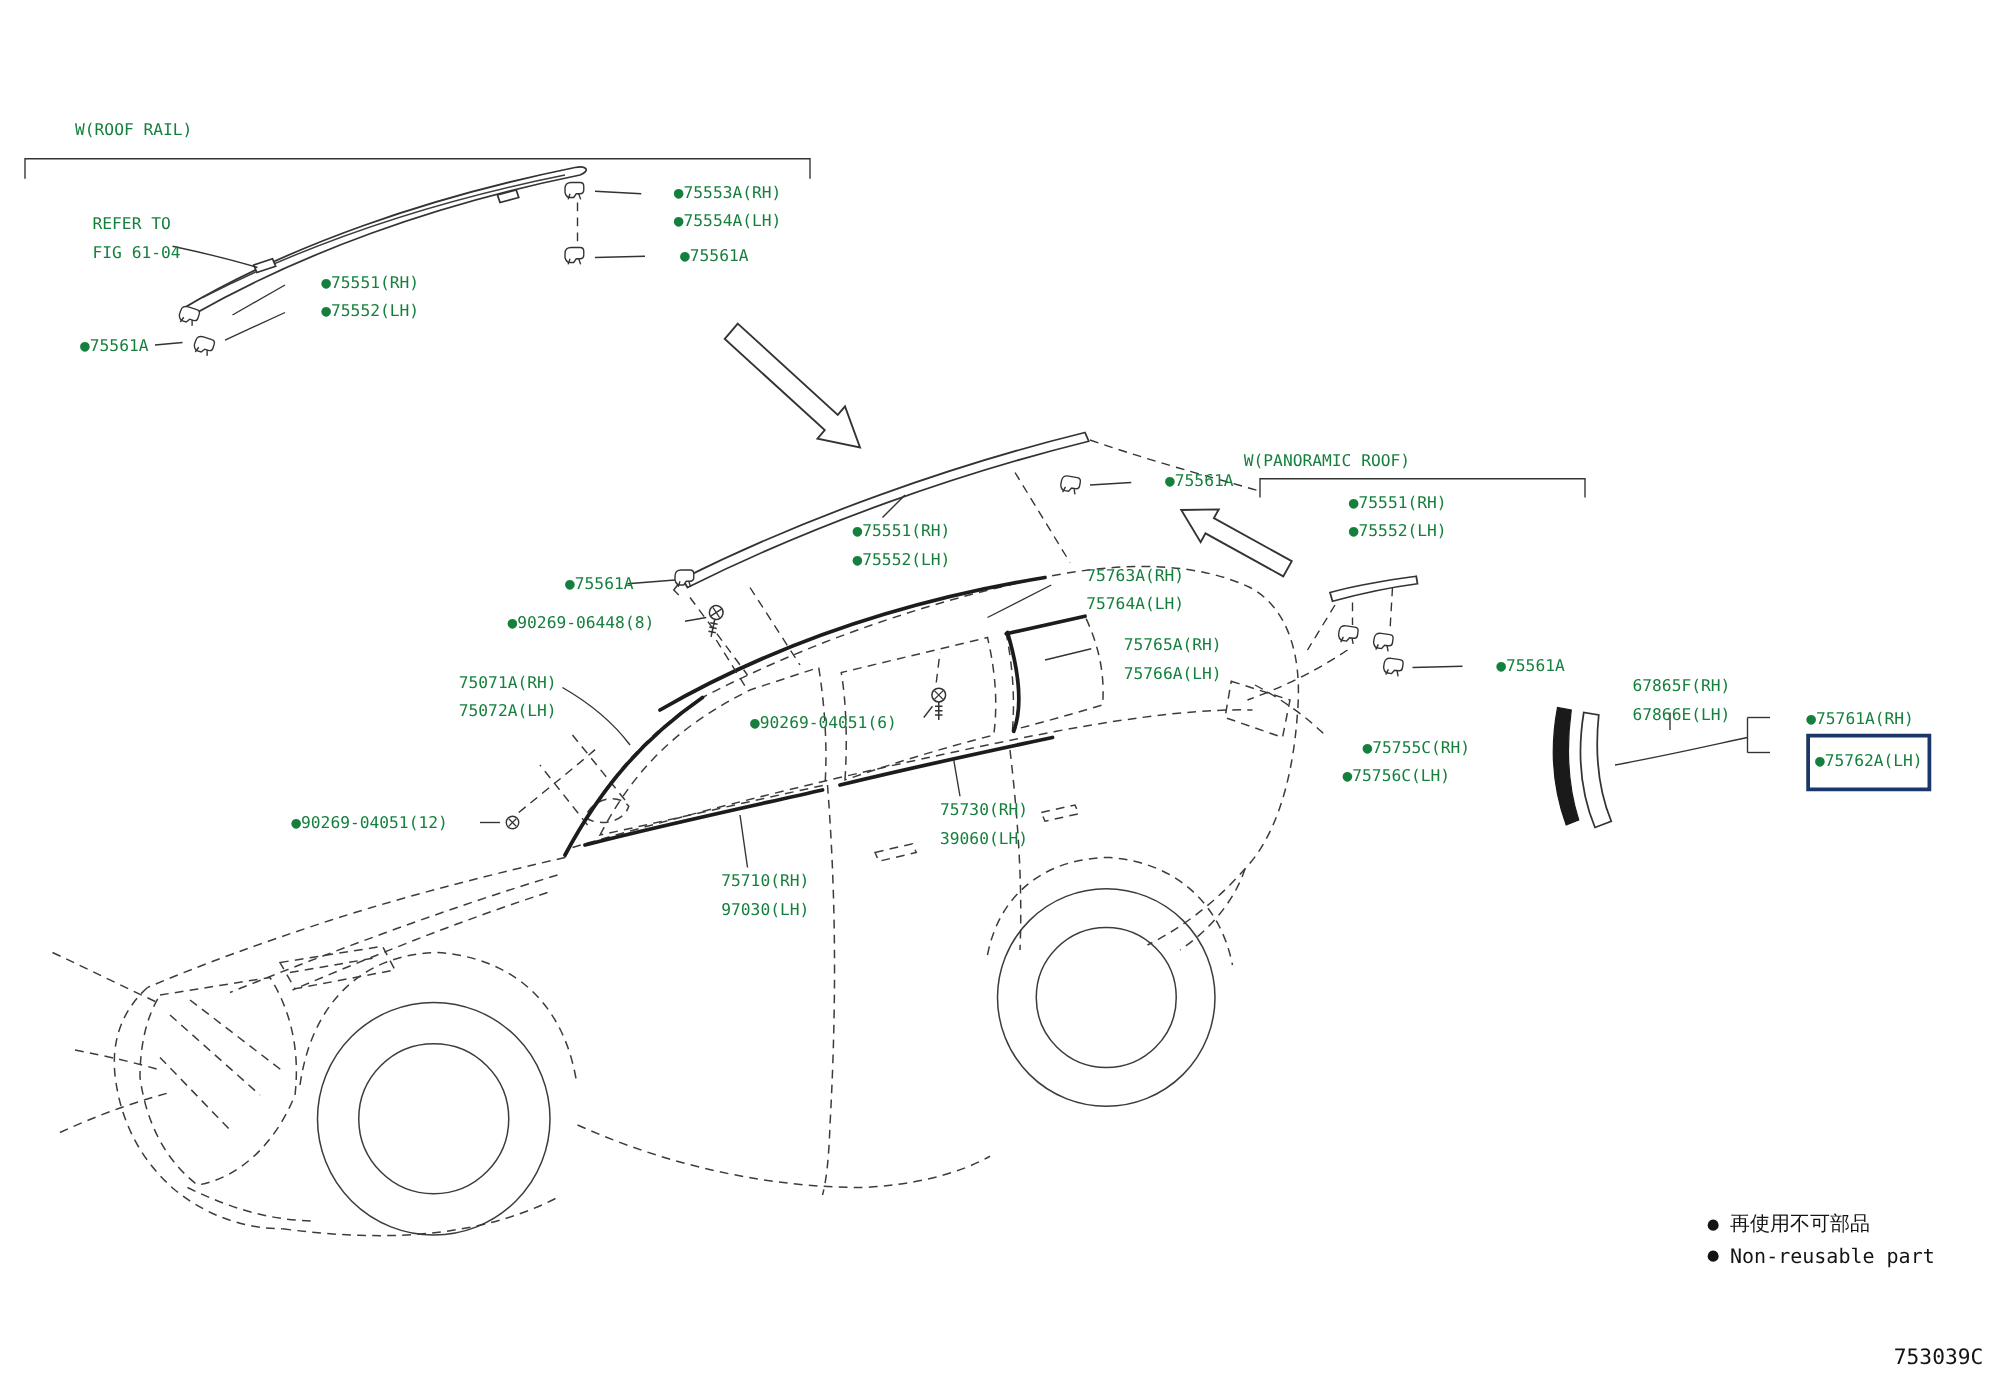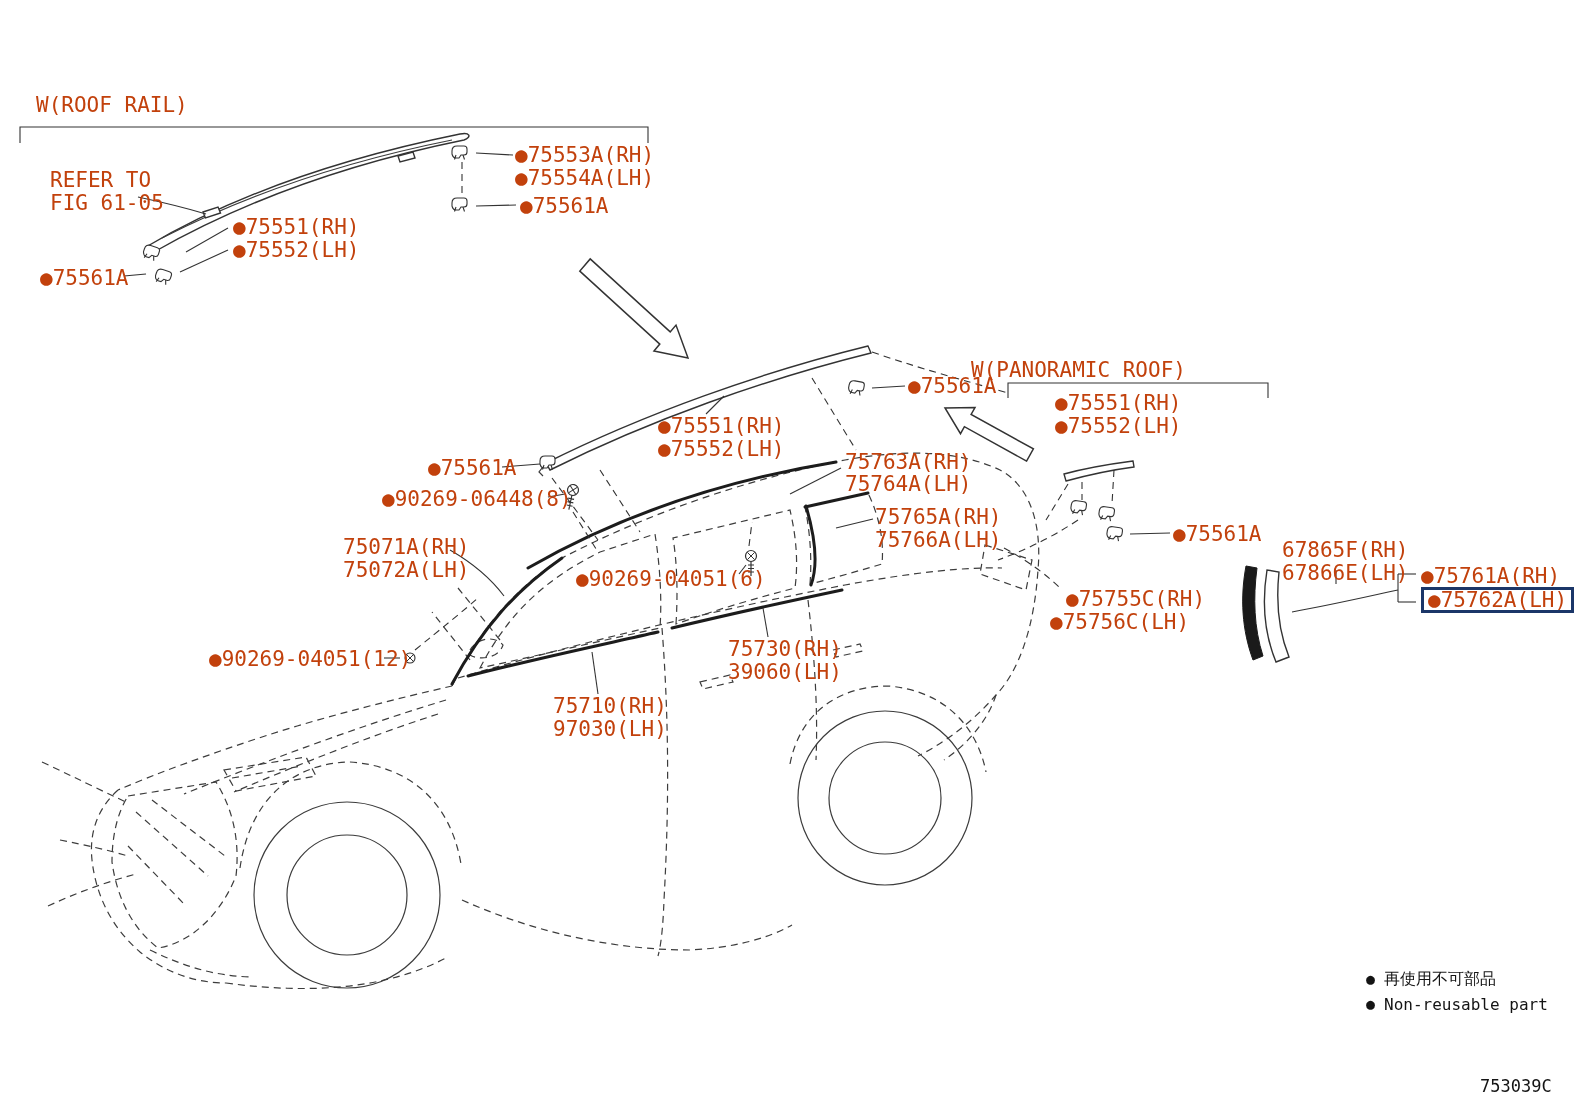--- a/index.html
+++ b/index.html
@@ -4,27 +4,27 @@
 <style>
   * { margin:0; padding:0; box-sizing:border-box; }
   html,body { background:#ffffff; }
   .stage {
     position:relative; width:1592px; height:1099px; background:#fff;
     font-family:"DejaVu Sans Mono","Liberation Mono",monospace;
     overflow:hidden; color:#141414;
   }
   svg.diagram { position:absolute; left:0; top:0; width:1592px; height:1099px; }
   .lbl {
-    position:absolute; font-size:21px; line-height:20px; white-space:nowrap;
-    color:#c2410c; letter-spacing:0px;
+    position:absolute; font-size:13px; line-height:20px; white-space:nowrap;
+    color:#15803d; letter-spacing:0px;margin-left:24px;
   }
-  .boxed { border:3px solid #1b3668; padding:0px 4px; background:#fff; }
+  .boxed { border:3px solid #1b3668; padding:10px 4px; background:#fff; }
   .legend-row { position:absolute; display:flex; align-items:center; gap:9px; font-size:16px; }
   .legend-bullet { font-size:15px; line-height:15px; }
-  .figcode { position:absolute; font-size:17px; }
+  .figcode { position:absolute; font-size:17px;margin-left:35px; }
   
   .ln   { fill:none; stroke:#3c3c3c; stroke-width:1.2; }
   .ldr  { fill:none; stroke:#333; stroke-width:1.1; }
   .dsh  { stroke-dasharray:7 5; }
   .part { fill:#fff; stroke:#333; stroke-width:1.4; }
   .pthick { fill:none; stroke:#1c1c1c; stroke-width:3; stroke-linecap:round; }
   .arrow { fill:#fff; stroke:#333; stroke-width:1.5; }
 </style>
 </head>
 <body>
@@ -177,21 +177,21 @@
       <path class="ldr dsh" d="M749,546 L752,522"></path>
       <path class="ldr dsh" d="M415,650 C442,628 462,612 478,598"></path>
       <path class="ldr dsh" d="M1004,548 C1030,562 1048,576 1062,590"></path>
       <path class="ldr dsh" d="M1068,484 L1046,520"></path>
       <path class="ldr dsh" d="M1078,520 C1048,540 1020,552 998,560"></path>
     </g>
   </svg>
 
   <div class="lbl" style="left:36px;top:95px">W(ROOF RAIL)</div>
   <div class="lbl" style="left:50px;top:170px">REFER TO</div>
-  <div class="lbl" style="left:50px;top:193px">FIG 61-05</div>
+  <div class="lbl" style="left:50px;top:193px">FIG 61-04</div>
 
   <div class="lbl" style="left:515px;top:145px">●75553A(RH)</div>
   <div class="lbl" style="left:515px;top:168px">●75554A(LH)</div>
   <div class="lbl" style="left:520px;top:196px">●75561A</div>
 
   <div class="lbl" style="left:233px;top:217px">●75551(RH)</div>
   <div class="lbl" style="left:233px;top:240px">●75552(LH)</div>
   <div class="lbl" style="left:40px;top:268px">●75561A</div>
 
   <div class="lbl" style="left:908px;top:376px">●75561A</div>

